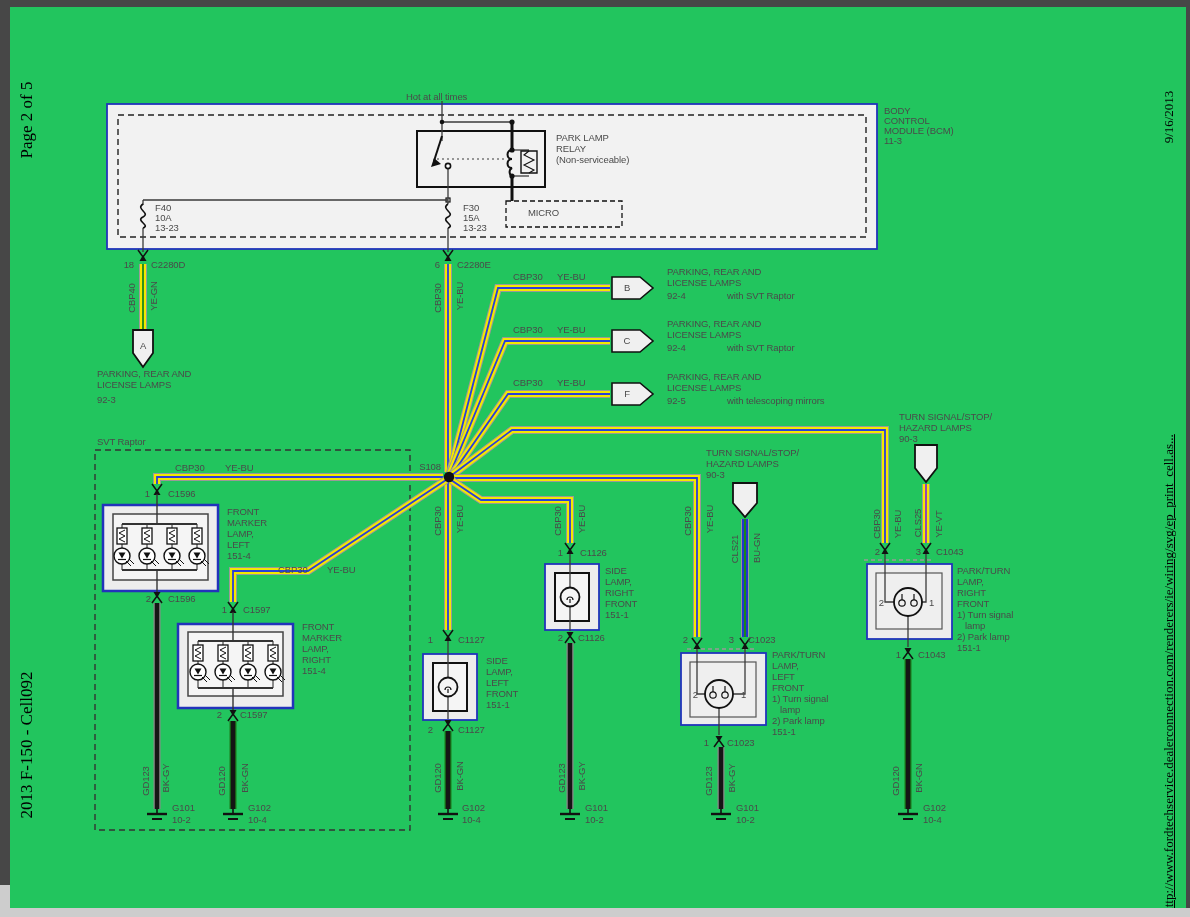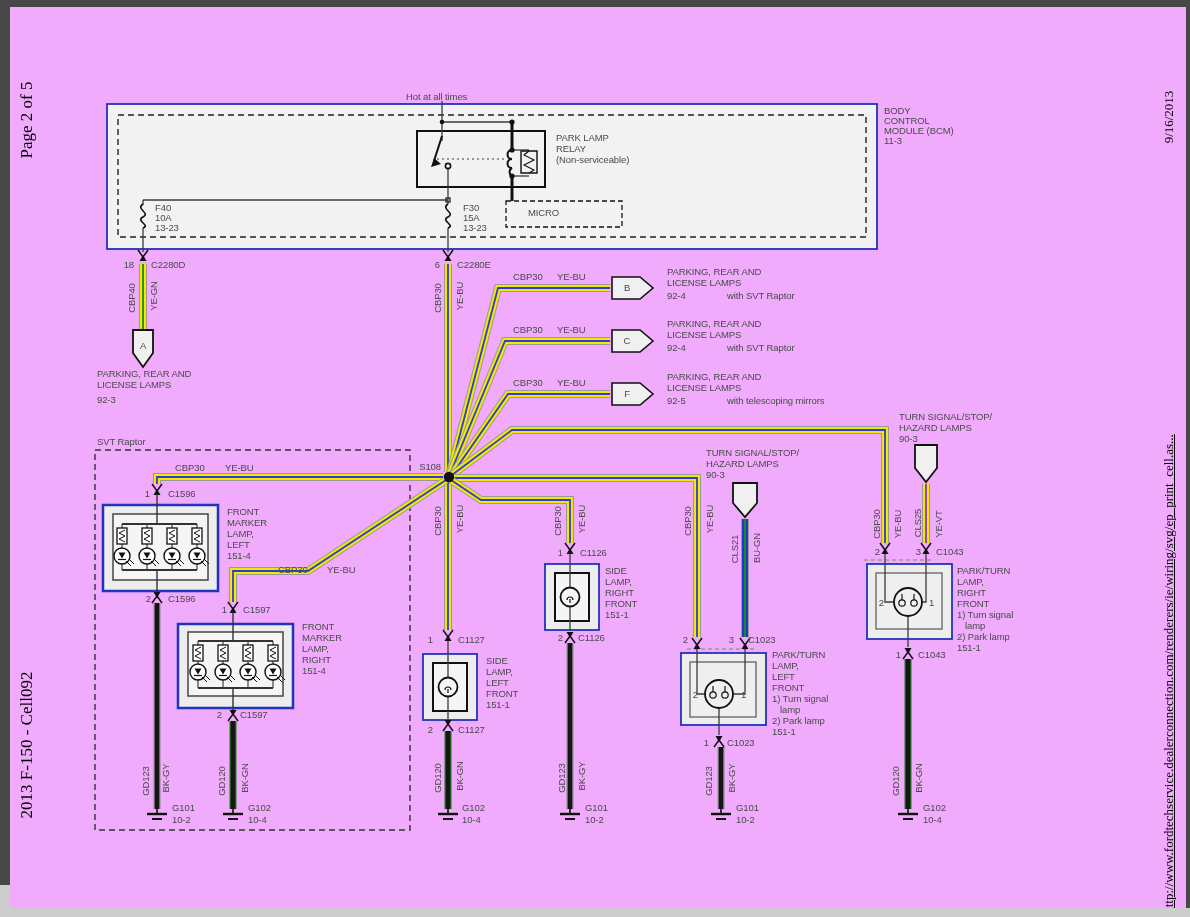--- a/index.html
+++ b/index.html
@@ -1,16 +1,16 @@
 <!DOCTYPE html>
 <html><head>
 <meta charset="utf-8">
 <style>
   html,body{margin:0;padding:0;background:#fff;}
-  #stage{position:relative;width:1190px;height:917px;background:#f0abfc;overflow:hidden;
+  #stage{position:relative;width:1190px;height:917px;background:#22c55e;overflow:hidden;
          font-family:"Liberation Sans",sans-serif;}
   svg{position:absolute;left:0;top:0;}
   svg text{font-family:"Liberation Sans",sans-serif;font-size:9.5px;fill:#4a4a4a;letter-spacing:-0.1px;}
   .frame{position:absolute;background:#474747;}
   #f-top{left:0;top:0;width:1190px;height:7px;}
   #f-left{left:0;top:0;width:10px;height:885px;}
   #f-right{left:1186px;top:0;width:4px;height:917px;}
   #f-bottom{left:0;top:908px;width:1190px;height:9px;background:#cdcdcd;}
   #f-bl{left:0;top:885px;width:10px;height:32px;background:#cdcdcd;}
   .vtext{position:absolute;white-space:nowrap;font-family:"Liberation Serif",serif;color:#000;

